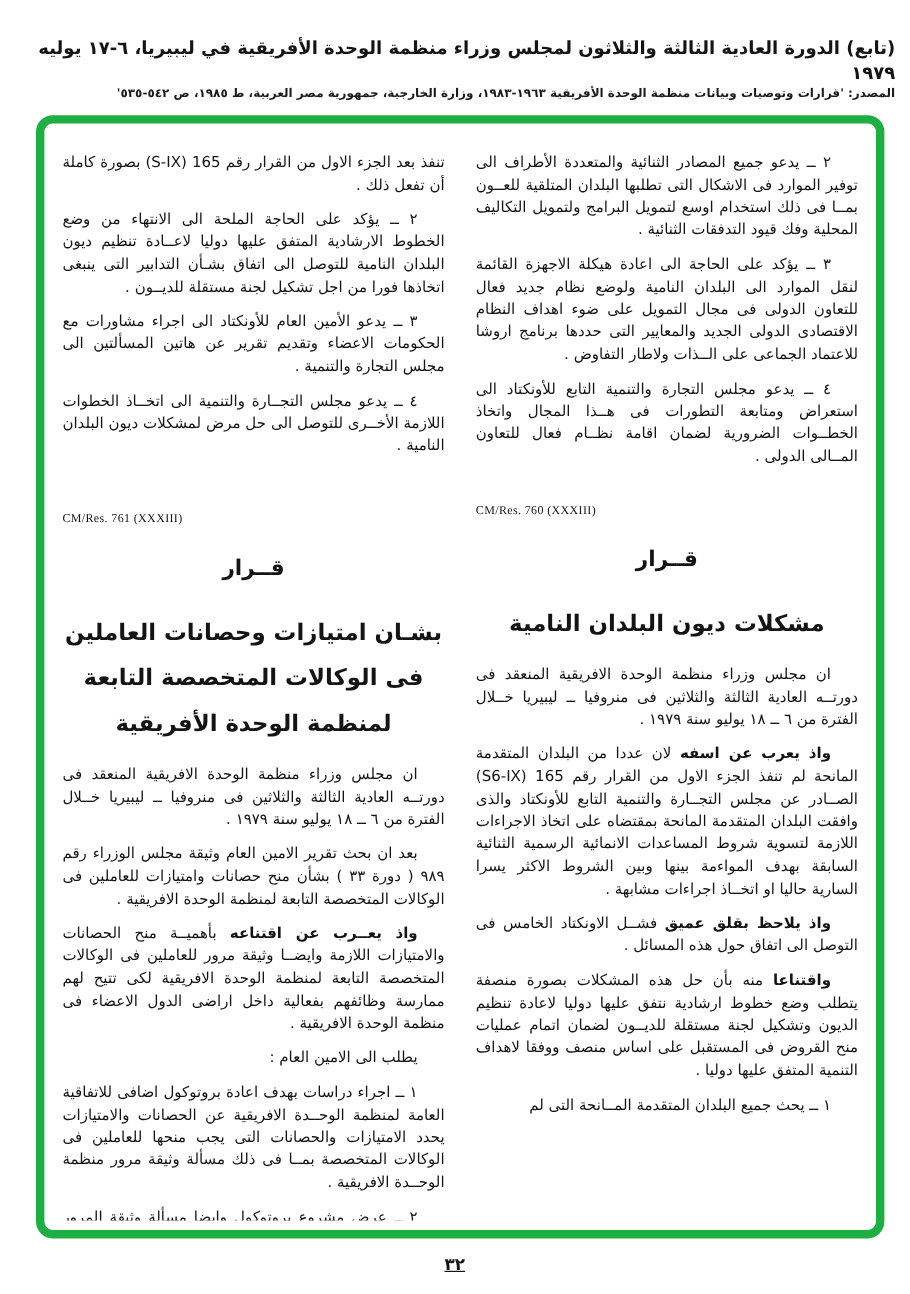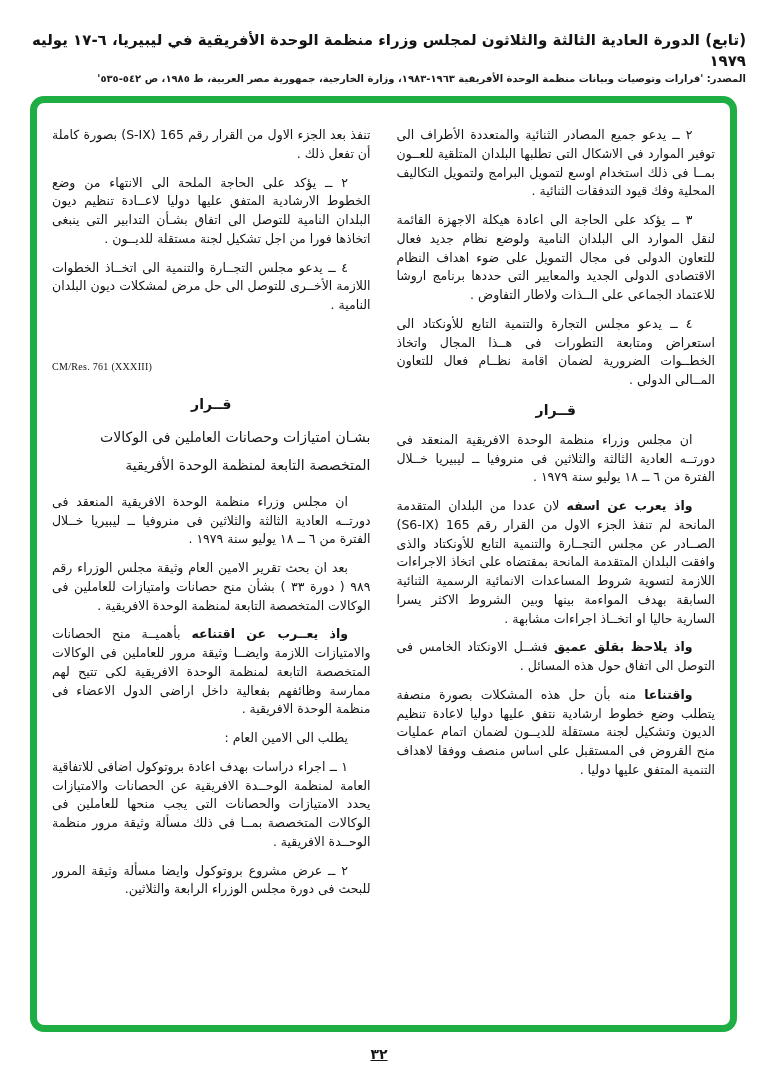--- a/index.html
+++ b/index.html
@@ -23,22 +23,22 @@
   .para{margin:10px 0 10px 0;text-indent:1.8em;}
   .cont{text-indent:0;}
   .last{margin-bottom:0;}
   .lead{font-weight:bold;}
   .ref{
     direction:ltr;text-align:left;text-indent:0;
     font-family:"Liberation Serif",serif;font-size:10px;letter-spacing:.3px;
     margin:28px 0 20px 0;
   }
   .gap-xl{margin-top:44px;}
-  .h-qarar{text-align:center;font-weight:bold;text-indent:0;font-size:14px;margin:0 0 8px 0;}
-  .h-sub{text-align:right;font-weight:normal;text-indent:0;font-size:14px;line-height:2;margin:0 0 14px 0;}
+  .h-qarar{text-align:center;font-weight:bold;text-indent:0;font-size:18px;margin:0 0 21px 0;}
+  .h-sub{text-align:center;font-weight:bold;text-indent:0;font-size:19px;line-height:2;margin:0 0 14px 0;}
   
   .pageno{
     position:absolute;bottom:16px;left:0;right:0;text-align:center;
     font-weight:bold;font-size:14px;letter-spacing:6px;direction:rtl;text-decoration:underline;
   }
 </style>
 </head>
 <body>
 
 <div class="hdr">
@@ -46,30 +46,34 @@
   <div class="hdr-src">المصدر: 'قرارات وتوصيات وبيانات منظمة الوحدة الأفريقية ١٩٦٣-١٩٨٣، وزارة الخارجية، جمهورية مصر العربية، ط ١٩٨٥، ص ٥٤٢-٥٣٥'</div>
 </div>
 
 <div class="frame" style="border-color: rgb(31, 174, 67);">
   <div class="cols">
 
     <div class="col">
       <p class="para"><span>٢ ــ يدعو جميع المصادر الثنائية والمتعددة الأطراف الى توفير الموارد فى الاشكال التى تطلبها البلدان المتلقية للعــون بمــا فى ذلك استخدام اوسع لتمويل البرامج ولتمويل التكاليف المحلية وفك قيود التدفقات الثنائية .</span></p>
       <p class="para"><span>٣ ــ يؤكد على الحاجة الى اعادة هيكلة الاجهزة القائمة لنقل الموارد الى البلدان النامية ولوضع نظام جديد فعال للتعاون الدولى فى مجال التمويل على ضوء اهداف النظام الاقتصادى الدولى الجديد والمعايير التى حددها برنامج اروشا للاعتماد الجماعى على الــذات ولاطار التفاوض .</span></p>
       <p class="para"><span>٤ ــ يدعو مجلس التجارة والتنمية التابع للأونكتاد الى استعراض ومتابعة التطورات فى هــذا المجال واتخاذ الخطــوات الضرورية لضمان اقامة نظــام فعال للتعاون المــالى الدولى .</span></p>
+      <p class="ref">CM/Res. 760 (XXXIII)</p>
       <p class="h-qarar">قــرار</p>
+      <p class="h-sub">مشكلات ديون البلدان النامية</p>
       <p class="para"><span>ان مجلس وزراء منظمة الوحدة الافريقية المنعقد فى دورتــه العادية الثالثة والثلاثين فى منروفيا ــ ليبيريا خــلال الفترة من ٦ ــ ١٨ يوليو سنة ١٩٧٩ .</span></p>
       <p class="para"><b class="lead">واذ يعرب عن اسفه</b><span> لان عددا من البلدان المتقدمة المانحة لم تنفذ الجزء الاول من القرار رقم 165 (S6-IX) الصــادر عن مجلس التجــارة والتنمية التابع للأونكتاد والذى وافقت البلدان المتقدمة المانحة بمقتضاه على اتخاذ الاجراءات اللازمة لتسوية شروط المساعدات الانمائية الرسمية الثنائية السابقة بهدف المواءمة بينها وبين الشروط الاكثر يسرا السارية حاليا او اتخــاذ اجراءات مشابهة .</span></p>
       <p class="para"><b class="lead">واذ يلاحظ بقلق عميق</b><span> فشــل الاونكتاد الخامس فى التوصل الى اتفاق حول هذه المسائل .</span></p>
       <p class="para"><b class="lead">واقتناعا</b><span> منه بأن حل هذه المشكلات بصورة منصفة يتطلب وضع خطوط ارشادية نتفق عليها دوليا لاعادة تنظيم الديون وتشكيل لجنة مستقلة للديــون لضمان اتمام عمليات منح القروض فى المستقبل على اساس منصف ووفقا لاهداف التنمية المتفق عليها دوليا .</span></p>
+      <p class="para last"><span>١ ــ يحث جميع البلدان المتقدمة المــانحة التى لم</span></p>
     </div>
 
     <div class="col">
       <p class="para cont"><span>تنفذ بعد الجزء الاول من القرار رقم 165 (S-IX) بصورة كاملة أن تفعل ذلك .</span></p>
       <p class="para"><span>٢ ــ يؤكد على الحاجة الملحة الى الانتهاء من وضع الخطوط الارشادية المتفق عليها دوليا لاعــادة تنظيم ديون البلدان النامية للتوصل الى اتفاق بشـأن التدابير التى ينبغى اتخاذها فورا من اجل تشكيل لجنة مستقلة للديــون .</span></p>
+      <p class="para"><span>٣ ــ يدعو الأمين العام للأونكتاد الى اجراء مشاورات مع الحكومات الاعضاء وتقديم تقرير عن هاتين المسألتين الى مجلس التجارة والتنمية .</span></p>
       <p class="para"><span>٤ ــ يدعو مجلس التجــارة والتنمية الى اتخــاذ الخطوات اللازمة الأخــرى للتوصل الى حل مرض لمشكلات ديون البلدان النامية .</span></p>
       <p class="ref gap-xl">CM/Res. 761 (XXXIII)</p>
       <p class="h-qarar">قــرار</p>
       <p class="h-sub">بشـان امتيازات وحصانات العاملين فى الوكالات المتخصصة التابعة لمنظمة الوحدة الأفريقية</p>
       <p class="para"><span>ان مجلس وزراء منظمة الوحدة الافريقية المنعقد فى دورتــه العادية الثالثة والثلاثين فى منروفيا ــ ليبيريا خــلال الفترة من ٦ ــ ١٨ يوليو سنة ١٩٧٩ .</span></p>
       <p class="para"><span>بعد ان بحث تقرير الامين العام وثيقة مجلس الوزراء رقم ٩٨٩ ( دورة ٣٣ ) بشأن منح حصانات وامتيازات للعاملين فى الوكالات المتخصصة التابعة لمنظمة الوحدة الافريقية .</span></p>
       <p class="para"><b class="lead">واذ يعــرب عن اقتناعه</b><span> بأهميــة منح الحصانات والامتيازات اللازمة وايضــا وثيقة مرور للعاملين فى الوكالات المتخصصة التابعة لمنظمة الوحدة الافريقية لكى تتيح لهم ممارسة وظائفهم بفعالية داخل اراضى الدول الاعضاء فى منظمة الوحدة الافريقية .</span></p>
       <p class="para"><span>يطلب الى الامين العام :</span></p>
       <p class="para"><span>١ ــ اجراء دراسات بهدف اعادة بروتوكول اضافى للاتفاقية العامة لمنظمة الوحــدة الافريقية عن الحصانات والامتيازات يحدد الامتيازات والحصانات التى يجب منحها للعاملين فى الوكالات المتخصصة بمــا فى ذلك مسألة وثيقة مرور منظمة الوحــدة الافريقية .</span></p>
       <p class="para last"><span>٢ ــ عرض مشروع بروتوكول وايضا مسألة وثيقة المرور للبحث فى دورة مجلس الوزراء الرابعة والثلاثين.</span></p>

